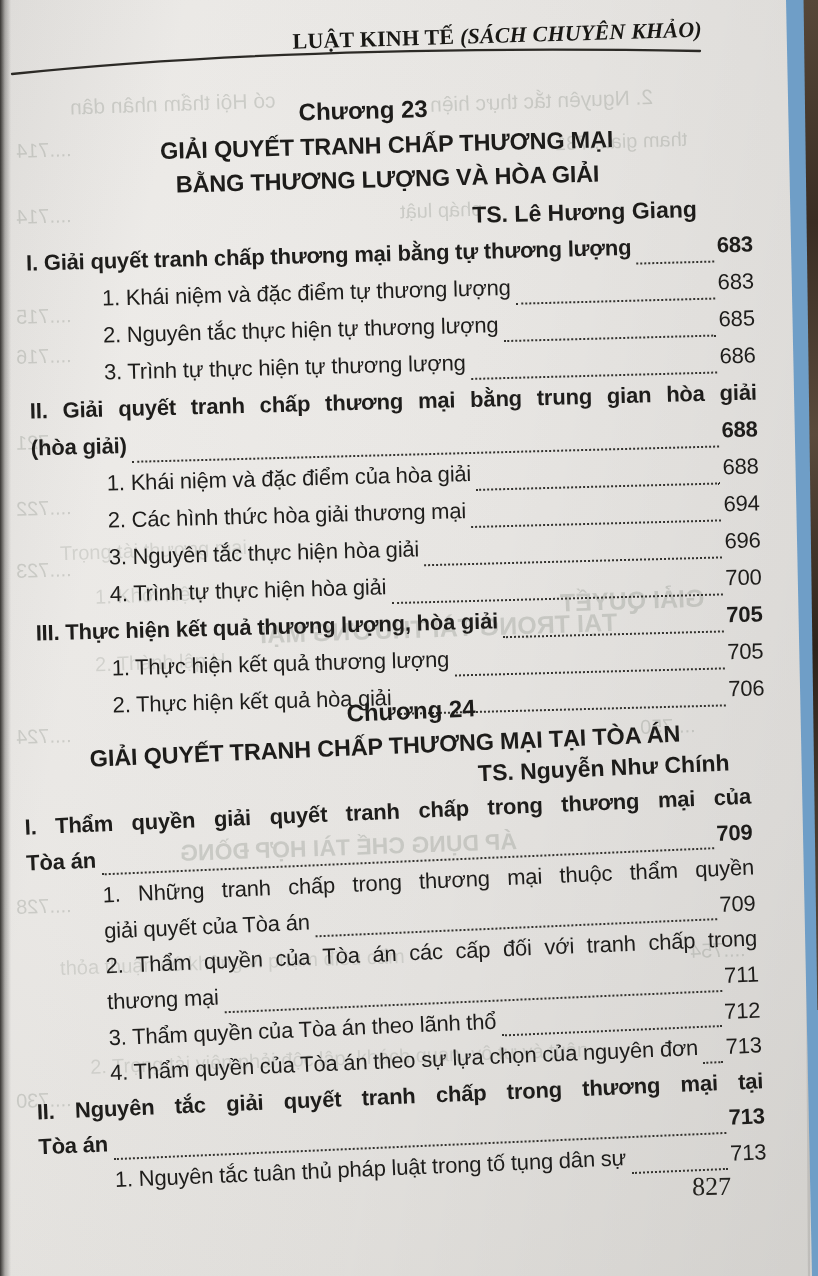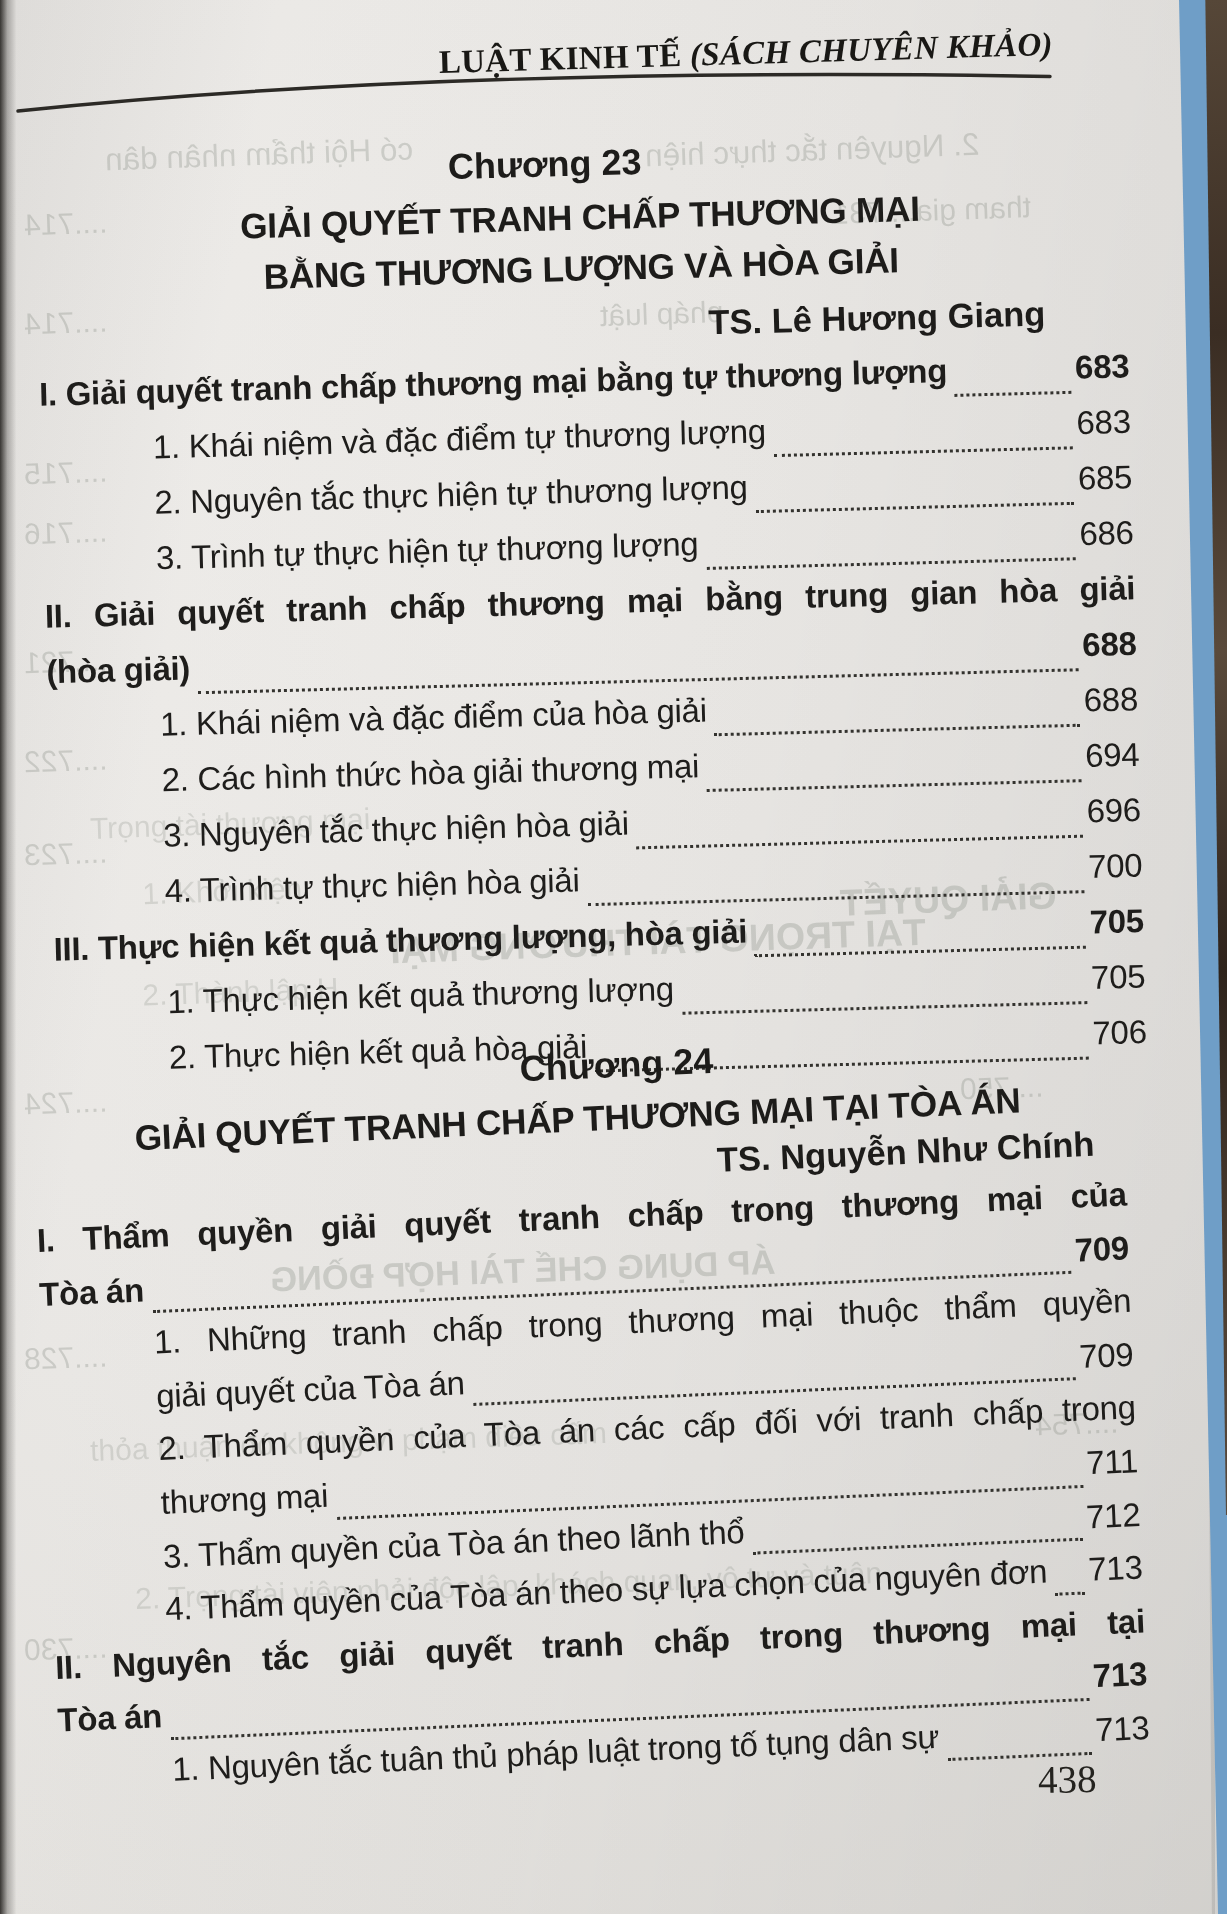--- a/index.html
+++ b/index.html
@@ -255,17 +255,17 @@
           </div>
           <div class="toc-row item">
             <span class="t">1. Nguyên tắc tuân thủ pháp luật trong tố tụng dân sự</span>
             <span class="leader"></span>
             <span class="pg">713</span>
           </div>
         </div>
       </div>
     </div>
 
-  <div id="folio">438</div>
+  <div id="folio">827</div>
 
   <div class="edge-shade"></div>
   <div class="spine"></div>
 </div>
 
 </body></html>

